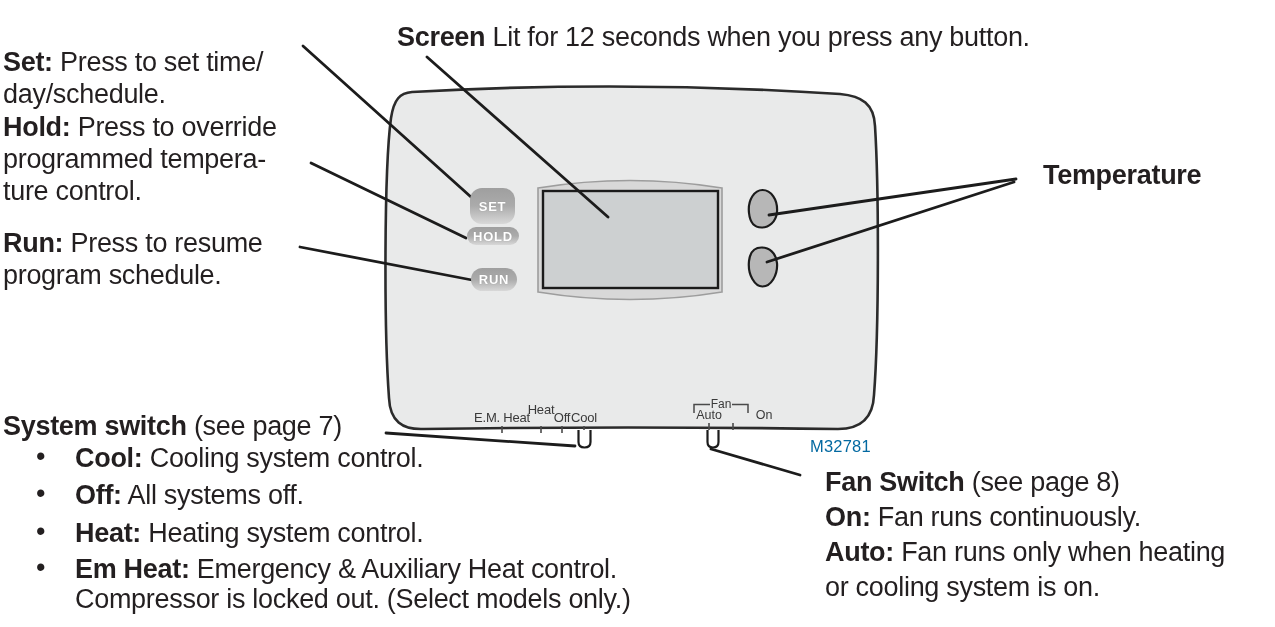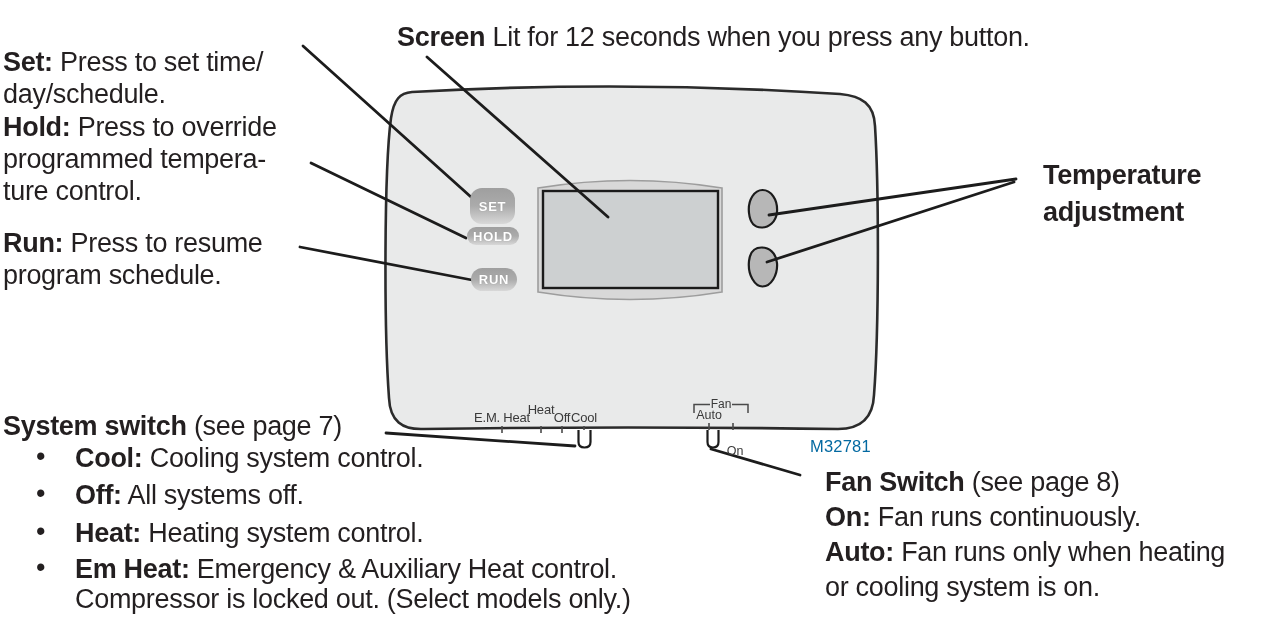--- a/index.html
+++ b/index.html
@@ -78,21 +78,21 @@
     <span>RUN</span>
   </div>
 
   <span class="devlabel" style="left:502px;top:411px;">E.M. Heat</span>
   <span class="devlabel" style="left:541px;top:403px;">Heat</span>
   <span class="devlabel" style="left:562px;top:411px;">Off</span>
   <span class="devlabel" style="left:584px;top:411px;">Cool</span>
 
   <span class="fanlabel" style="left:721px;top:398px;">Fan</span>
   <span class="fanlabel" style="left:709px;top:409px;font-size:12.5px;">Auto</span>
-  <span class="fanlabel" style="left:735px;top:409px;font-size:12.5px;margin-top:36px;">On</span>
+  <span class="fanlabel" style="left:764px;top:409px;font-size:12.5px;">On</span>
 
   <span class="model" style="left:810px;top:438px;">M32781</span>
 
   <div class="note" style="left:3px;top:34px;margin-top:12px;">
     <b>Set:</b><span> Press to set time/</span><br>
     <span>day/schedule.</span>
   </div>
 
   <div class="note" style="left:3px;top:111px;">
     <b>Hold:</b><span> Press to override</span><br>
@@ -104,21 +104,20 @@
     <b>Run:</b><span> Press to resume</span><br>
     <span>program schedule.</span>
   </div>
 
   <div class="note" style="left:397px;top:21px;">
     <b>Screen</b><span> Lit for 12 seconds when you press any button.</span>
   </div>
 
   <div class="note note-temp" style="left:1017px;top:157px;">
     <span>Temperature</span><br>
-    <span>adjustment</span>
   </div>
 
   <div class="note" style="left:3px;top:410px;">
     <b>System switch</b><span> (see page 7)</span>
   </div>
   <div class="bullet-row" style="left:3px;top:443px;">
     <span class="dot">•</span><b>Cool:</b><span> Cooling system control.</span>
   </div>
   <div class="bullet-row" style="left:3px;top:480px;">
     <span class="dot">•</span><b>Off:</b><span> All systems off.</span>

